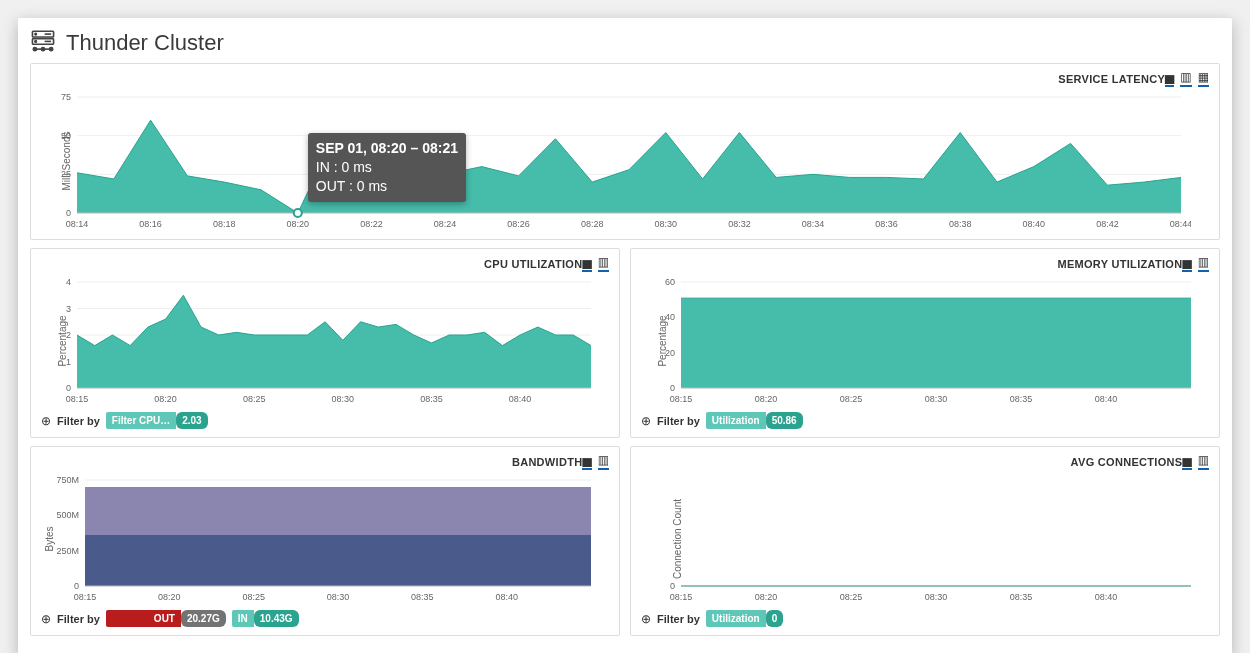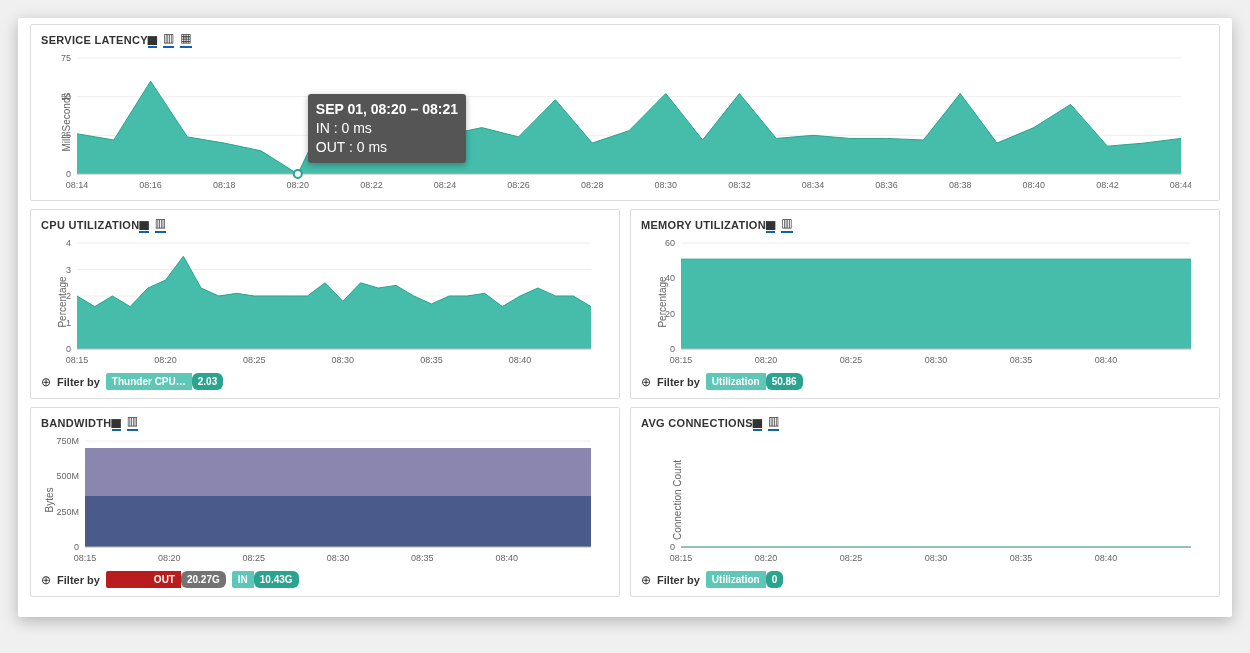--- a/index.html
+++ b/index.html
@@ -46,21 +46,21 @@
   .panel {
     background: #fff;
     border: 1px solid var(--border);
     border-radius: 2px;
     padding: 6px 10px 8px;
     position: relative;
   }
   .panel-wide { flex: 1; }
   .panel-half { flex: 1; min-width: 0; }
   .panel-head {
-    display: flex; justify-content: flex-start; align-items: center;
+    display: flex; justify-content: flex-end; align-items: center;
     margin-bottom: 4px;
   }
   .panel-title {
     font-size: 11px; font-weight: 700; letter-spacing: 0.3px;
   }
   .chart-type-icons { display: flex; gap: 4px; }
   .chart-type-icons span {
     font-size: 12px; color: #333; cursor: pointer;
     border-bottom: 2px solid #1361a9; padding-bottom: 1px;
   }
@@ -98,20 +98,39 @@
   .pill-purple .p-val   { background: #737373; }
   .xaxis text, .yaxis text { font-size: 9px; fill: #666; }
   .grid line { stroke: var(--grid); stroke-width: 1; }
   .axis-line { stroke: #bbb; stroke-width: 1; }
 </style>
 </head>
 <body>
 
 <div class="page">
 
+  <div class="header">
+    <span class="cluster-icon">
+      <svg viewBox="0 0 32 32">
+          <g fill="none" stroke="#444" stroke-width="2">
+        <rect x="3" y="4" width="26" height="7" rx="1"></rect>
+            <circle cx="7" cy="7.5" r="1" fill="#444"></circle>
+            <line x1="18" y1="7.5" x2="26" y2="7.5"></line>
+        <rect x="3" y="13" width="26" height="7" rx="1"></rect>
+            <circle cx="7" cy="16.5" r="1" fill="#444"></circle>
+            <line x1="18" y1="16.5" x2="26" y2="16.5"></line>
+        <line x1="6" y1="26" x2="26" y2="26"></line>
+            <circle cx="6" cy="26" r="2" fill="#444"></circle>
+            <circle cx="16" cy="26" r="2" fill="#444"></circle>
+            <circle cx="26" cy="26" r="2" fill="#444"></circle>
+      </g>
+        </svg>
+    </span>
+    <h1>Thunder Cluster</h1>
+  </div>
 
   <div class="row">
     <div class="panel panel-wide">
       <div class="panel-head">
         <div class="panel-title">SERVICE LATENCY</div>
         <div class="chart-type-icons">
           <span>▅</span>
           <span>▥</span>
           <span>▦</span>
         </div>
@@ -195,21 +214,21 @@
               <text x="301.86206896551727" y="126" text-anchor="middle">08:30</text>
               <text x="390.48275862068965" y="126" text-anchor="middle">08:35</text>
               <text x="479.10344827586204" y="126" text-anchor="middle">08:40</text>
             </g>
           </svg>
       </div>
       <div class="filter-row">
         <span class="gear">⊕</span>
         <b>Filter by</b>
         <span class="pill pill-teal">
-          <span class="p-label">Thunder CPU…</span>
+          <span class="p-label">Filter CPU…</span>
           <span class="p-val">2.03</span>
         </span>
       </div>
     </div>
 
     <div class="panel panel-half">
       <div class="panel-head">
         <div class="panel-title">MEMORY UTILIZATION</div>
         <div class="chart-type-icons">
           <span>▅</span>

